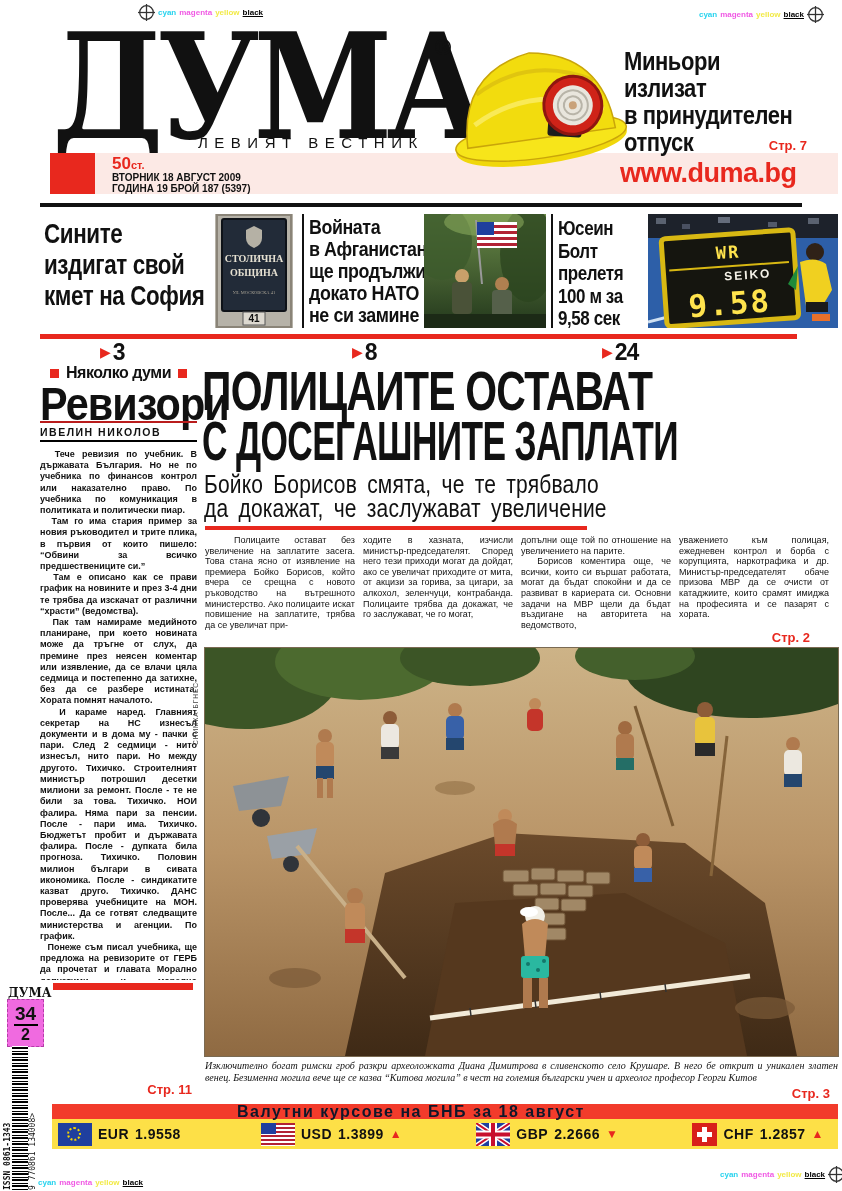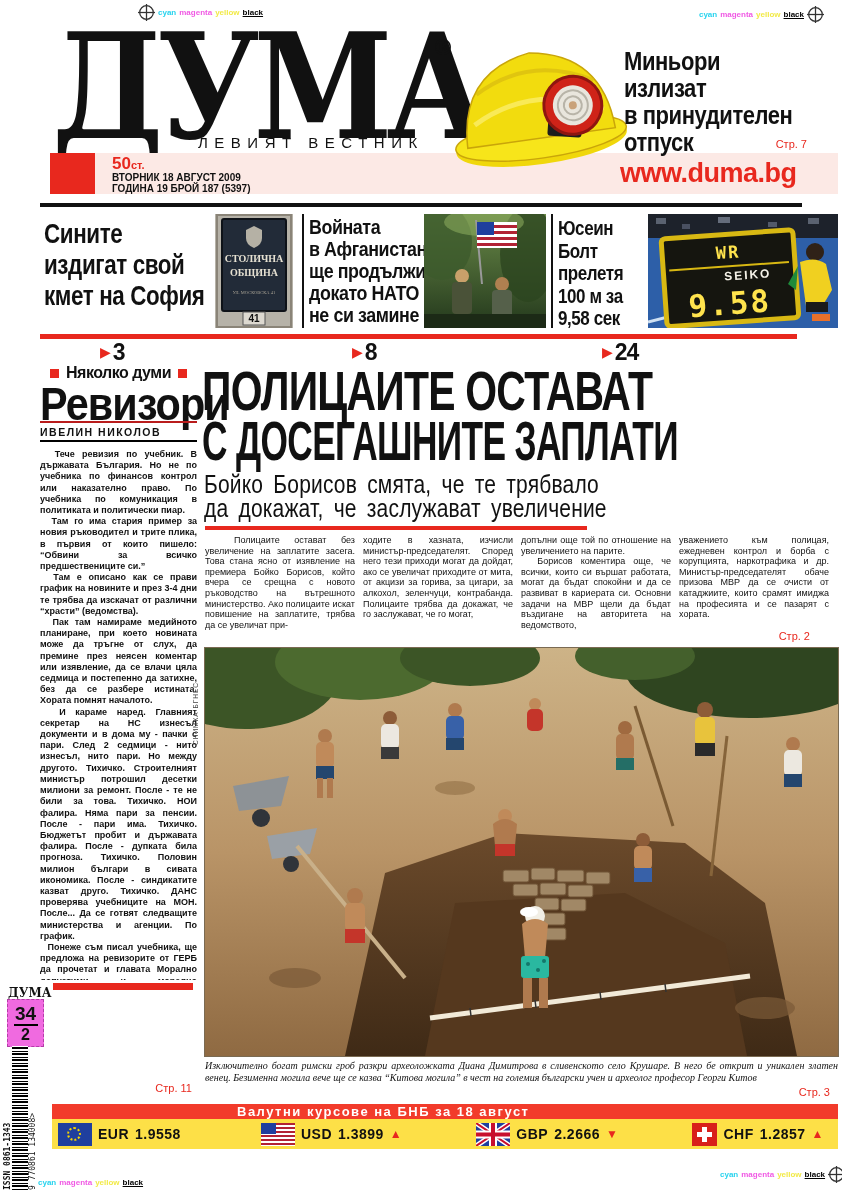--- a/index.html
+++ b/index.html
@@ -18,21 +18,21 @@
   .logo { font-family:"DejaVu Serif", serif; font-weight:bold; font-size:146px; line-height:130px;
           letter-spacing:-7px; transform:scaleX(.86); transform-origin:0 0; white-space:nowrap; }
   .reg-r { font-family:"DejaVu Serif", serif; font-weight:bold; font-size:22px; }
   .tagline { font-size:15px; font-weight:normal; letter-spacing:6.5px; white-space:nowrap; }
   .red-square { background:#e8281e; }
   .pink-strip { background:#fce9e5; }
   .price { color:#e8281e; font-weight:bold; font-size:17px; line-height:15px; }
   .price small { font-size:11px; }
   .dateline { font-size:10px; font-weight:bold; line-height:11px; white-space:pre-line; }
   .website { color:#e8281e; font-weight:bold; font-size:27px; letter-spacing:-.5px; }
-  .pageref { color:#e8281e; font-weight:normal; font-size:11px; }
+  .pageref { color:#e8281e; font-weight:bold; font-size:13px; }
 
   .topstory-title { font-size:25px; font-weight:bold; line-height:27px; white-space:pre-line;
                     transform:scaleX(.88); transform-origin:0 0; letter-spacing:-.5px; }
 
   .hbar { background:#111; }
   .redline { background:#e8281e; }
   .vline { background:#111; }
 
   .teaser-title { font-weight:bold; letter-spacing:-.5px; transform-origin:0 0; white-space:pre-line; }
   .tt-left  { font-size:28px; line-height:31px; transform:scaleX(.80); }
@@ -83,21 +83,21 @@
   
   .barcode-outer { width:38px; height:144px; }
   .barcode-inner { width:144px; height:38px; transform:rotate(-90deg) translateX(-144px);
                    transform-origin:0 0; display:flex; flex-direction:column; }
   .barcode-inner .issn { font-family:"DejaVu Sans Mono", monospace; font-size:8px; font-weight:bold; }
   .barcode-inner .bars { height:16px;
       background:repeating-linear-gradient(90deg,#000 0 1px,#fff 1px 3px,#000 3px 5px,#fff 5px 6px); }
   .barcode-inner .digits { font-family:"DejaVu Sans Mono", monospace; font-size:8px; }
 
   
-  .curr-head { background:#f23b2b; color:#ffffff; font-weight:bold; font-size:13px;
+  .curr-head { background:#f23b2b; color:#0f172a; font-weight:bold; font-size:16px;
                letter-spacing:1.5px; height:15px; line-height:15px; padding-left:185px; }
   .curr-body { background:#fde047; height:30px; display:flex; align-items:center;
                padding:0 14px 0 6px; justify-content:space-between; }
   .rate { display:flex; align-items:center; gap:6px; font-weight:bold; font-size:14px;
           letter-spacing:.5px; }
   .rate .trend { color:#e8281e; font-size:12px; }
   .flag { display:inline-block; width:34px; height:23px; position:relative; }
   .flag-eu { background:#1f3f9e; }
   .flag-eu i { position:absolute; left:9px; top:4px; width:14px; height:14px;
                border:2px dotted #f5d500; border-radius:50%; }

